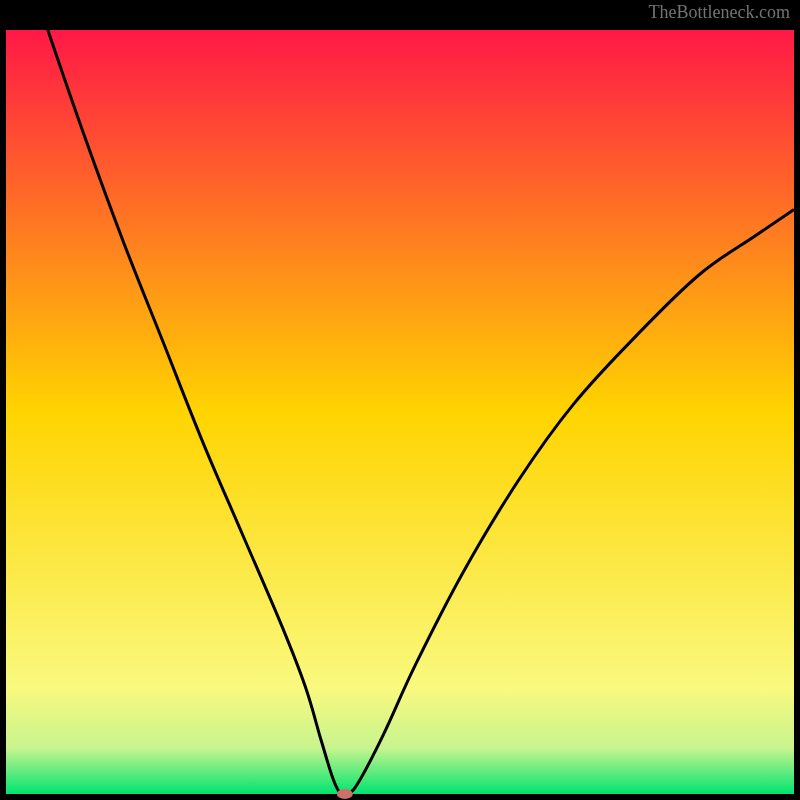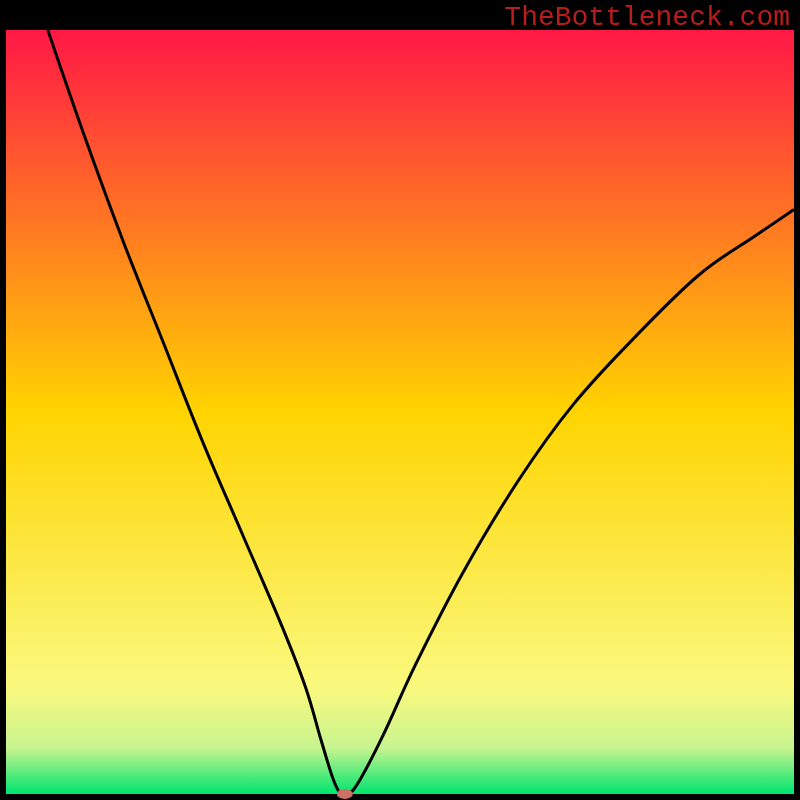--- a/index.html
+++ b/index.html
@@ -9,23 +9,23 @@
   }
   .container {
     width: 800px;
     height: 800px;
     position: relative;
   }
   .watermark {
     position: absolute;
     top: 2px;
     right: 10px;
-    font-family: Liberation Mono, monospace;
-    font-size: 28px;
-    color: #b91c1c;
+    font-family: Liberation Serif, serif;
+    font-size: 18px;
+    color: #737373;
     font-weight: 500;
     z-index: 10;
   }
   svg {
     display: block;
   }
 </style>
 </head>
 <body>
 

